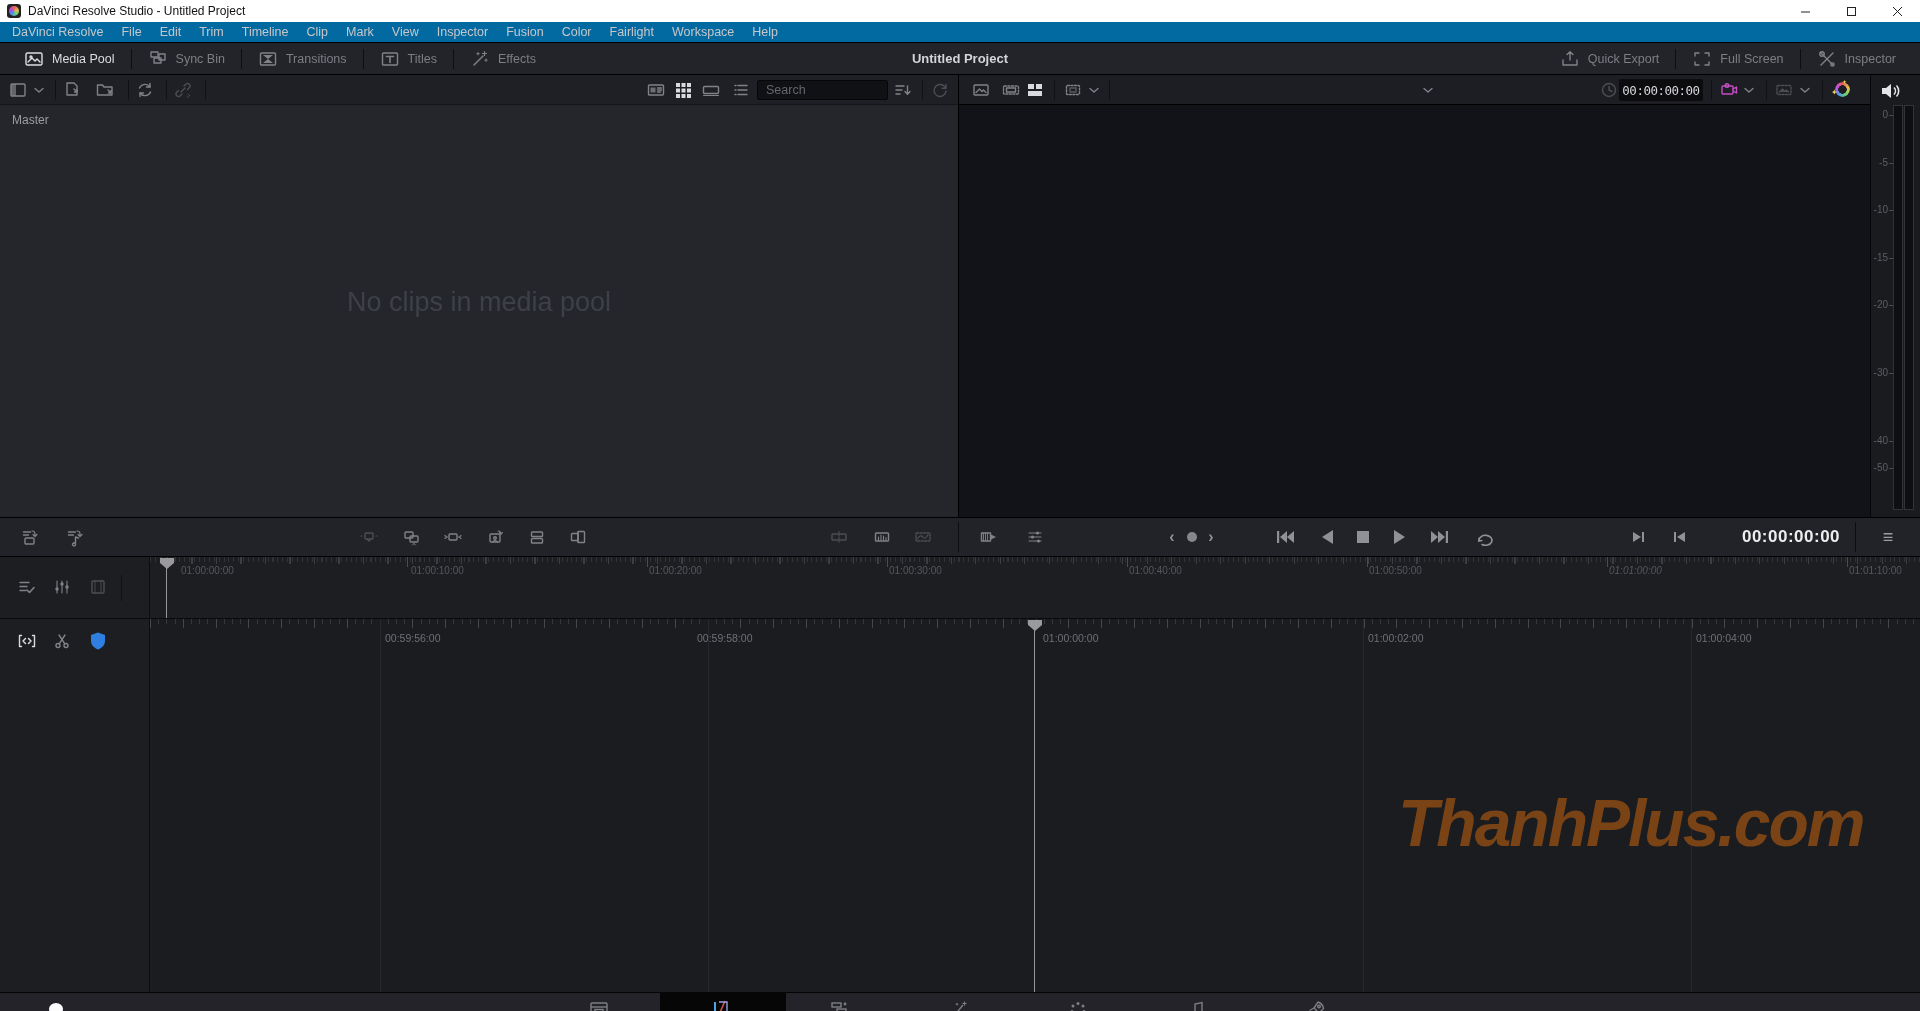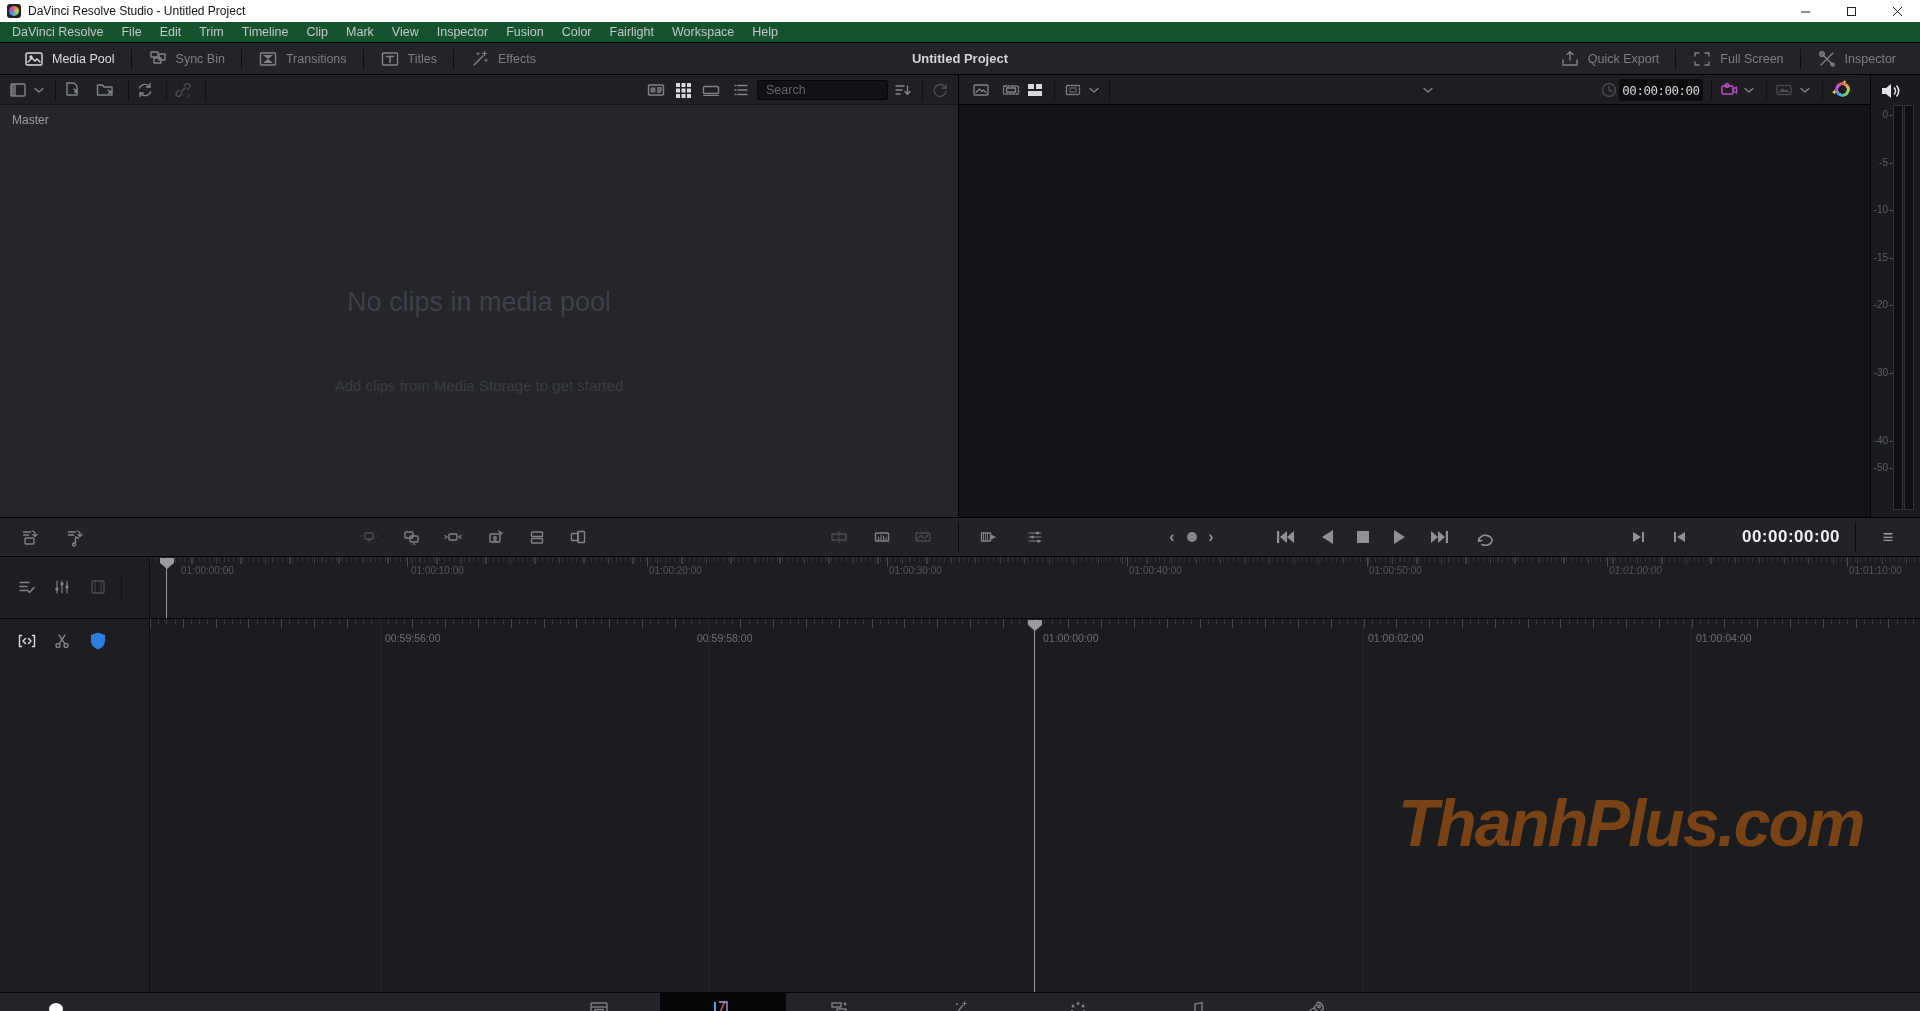--- a/index.html
+++ b/index.html
@@ -8,21 +8,21 @@
        font-family:"Liberation Sans","DejaVu Sans",sans-serif;-webkit-font-smoothing:antialiased;}
   
   .titlebar{position:absolute;left:0;top:0;width:1920px;height:22px;background:#ffffff;
             display:flex;align-items:center;color:#111;font-size:12px;}
   .app-logo{width:14px;height:14px;margin:0 7px 0 7px;border-radius:3px;background:#222;position:relative;}
   .app-logo::after{content:"";position:absolute;inset:2px;border-radius:50%;
       background:conic-gradient(#e85d5d,#e8b54d,#67d278,#4d8fe8,#b04de8,#e85d5d);}
   .win-controls{margin-left:auto;display:flex;height:100%;}
   .win-btn{width:46px;height:100%;display:flex;align-items:center;justify-content:center;color:#222;}
   
-  .menubar{position:absolute;left:0;top:22px;width:1920px;height:21px;background:#14532d;
+  .menubar{position:absolute;left:0;top:22px;width:1920px;height:21px;background:#0369a1;
            border-bottom:1px solid #000;display:flex;align-items:center;color:#c6c7c9;font-size:12.5px;}
   .menu-item{padding:0 9px;white-space:nowrap;}
   .menu-item:first-child{padding-left:12px;}
   
   .toolbar{position:absolute;left:0;top:43px;width:1920px;height:32px;background:#232429;border-bottom:1px solid #000;}
   .tb-group{position:absolute;top:0;height:100%;display:flex;align-items:center;}
   .tb-item{display:flex;align-items:center;gap:8px;color:#7c7e84;font-size:12.5px;padding:0 16px;height:100%;}
   .tb-item.active{color:#dcdde0;}
   .tb-item.active .ic{color:#dcdde0;}
   .tb-sep{width:1px;height:20px;background:#0e0e11;}
@@ -342,21 +342,20 @@
         <span class="ic dim" style="left:930px;">
           <svg viewBox="0 0 20 20">
               <path d="M15.5 8 a6 6 0 1 0 0.5 3"></path>
               <path d="M16 4.5 v3.8 h-3.8"></path>
             </svg>
         </span>
       </div>
 
       <div class="bin-label">Master</div>
       <div class="mp-empty-title">No clips in media pool</div>
-      <div class="mp-empty-sub">Add clips from Media Storage to get started</div>
     </div>
 
     <div class="viewer">
       <div class="vw-toolbar">
         <span class="ic" style="left:12px;">
           <svg viewBox="0 0 20 20">
               <rect x="3" y="5" width="14" height="10" rx="1"></rect>
               <path d="M5 12.5 l3.5-3.5 2.5 2.5 1.5-1.5 2.5 2.5"></path>
             </svg>
         </span>

